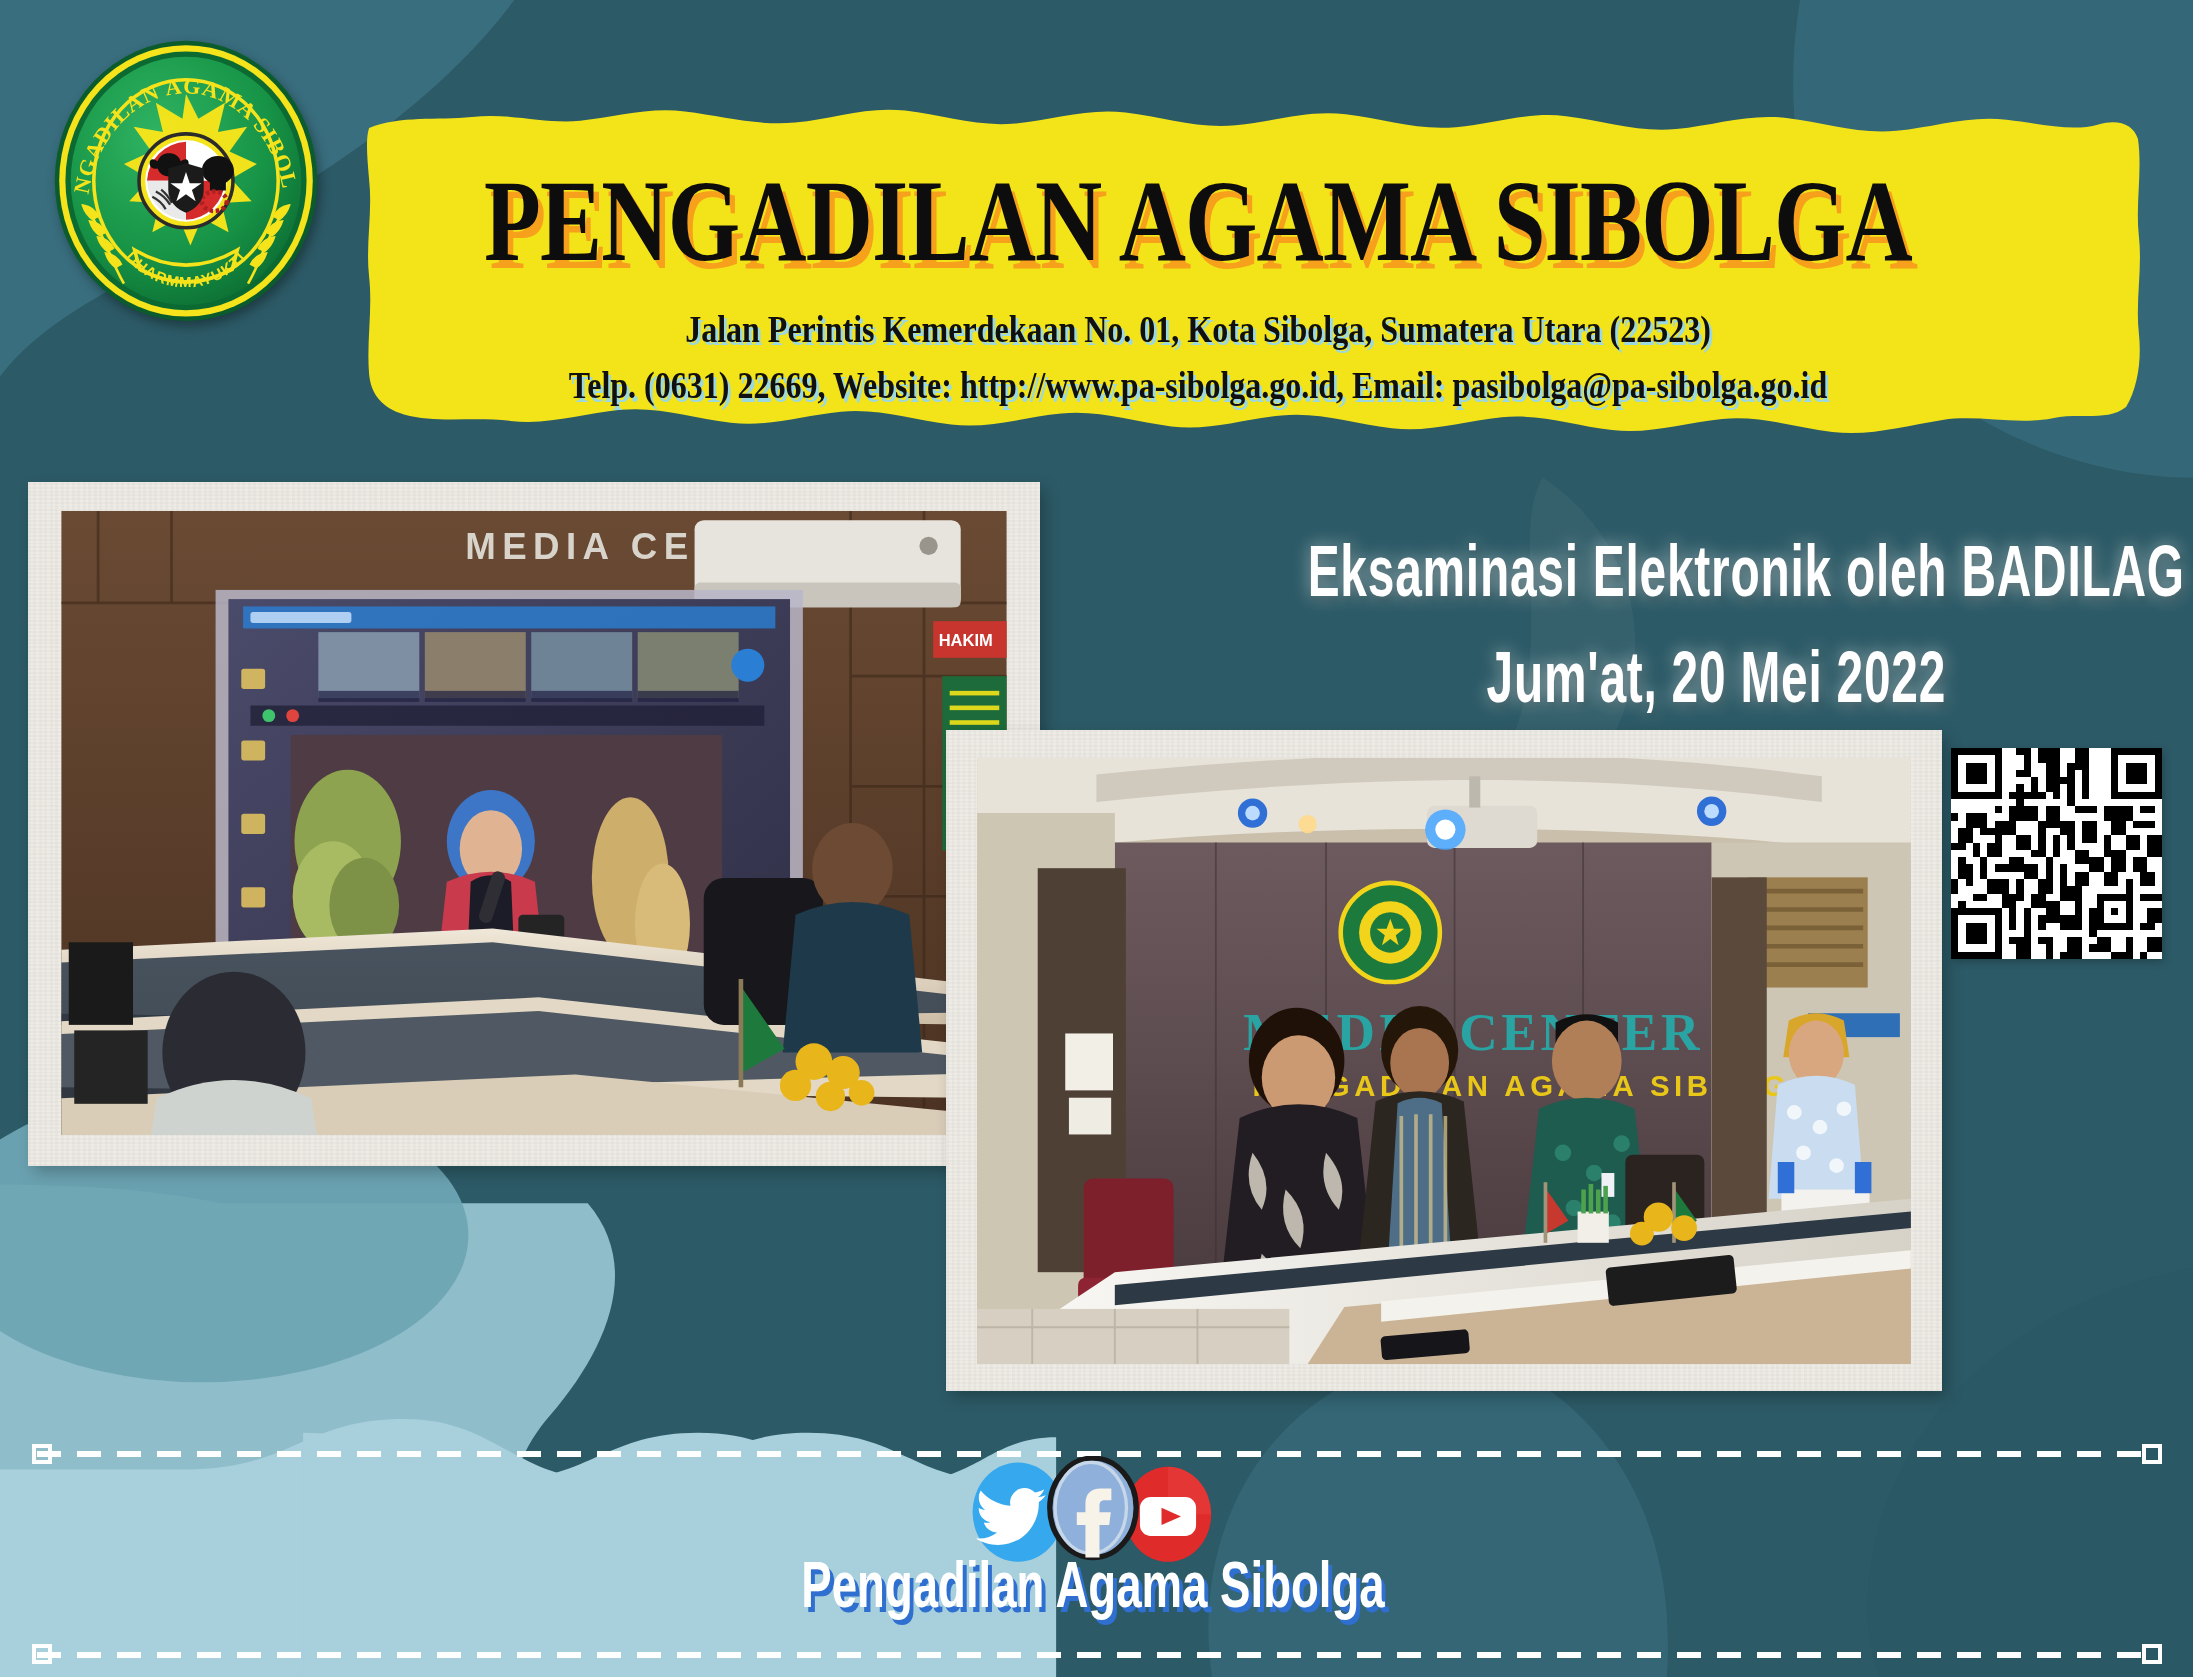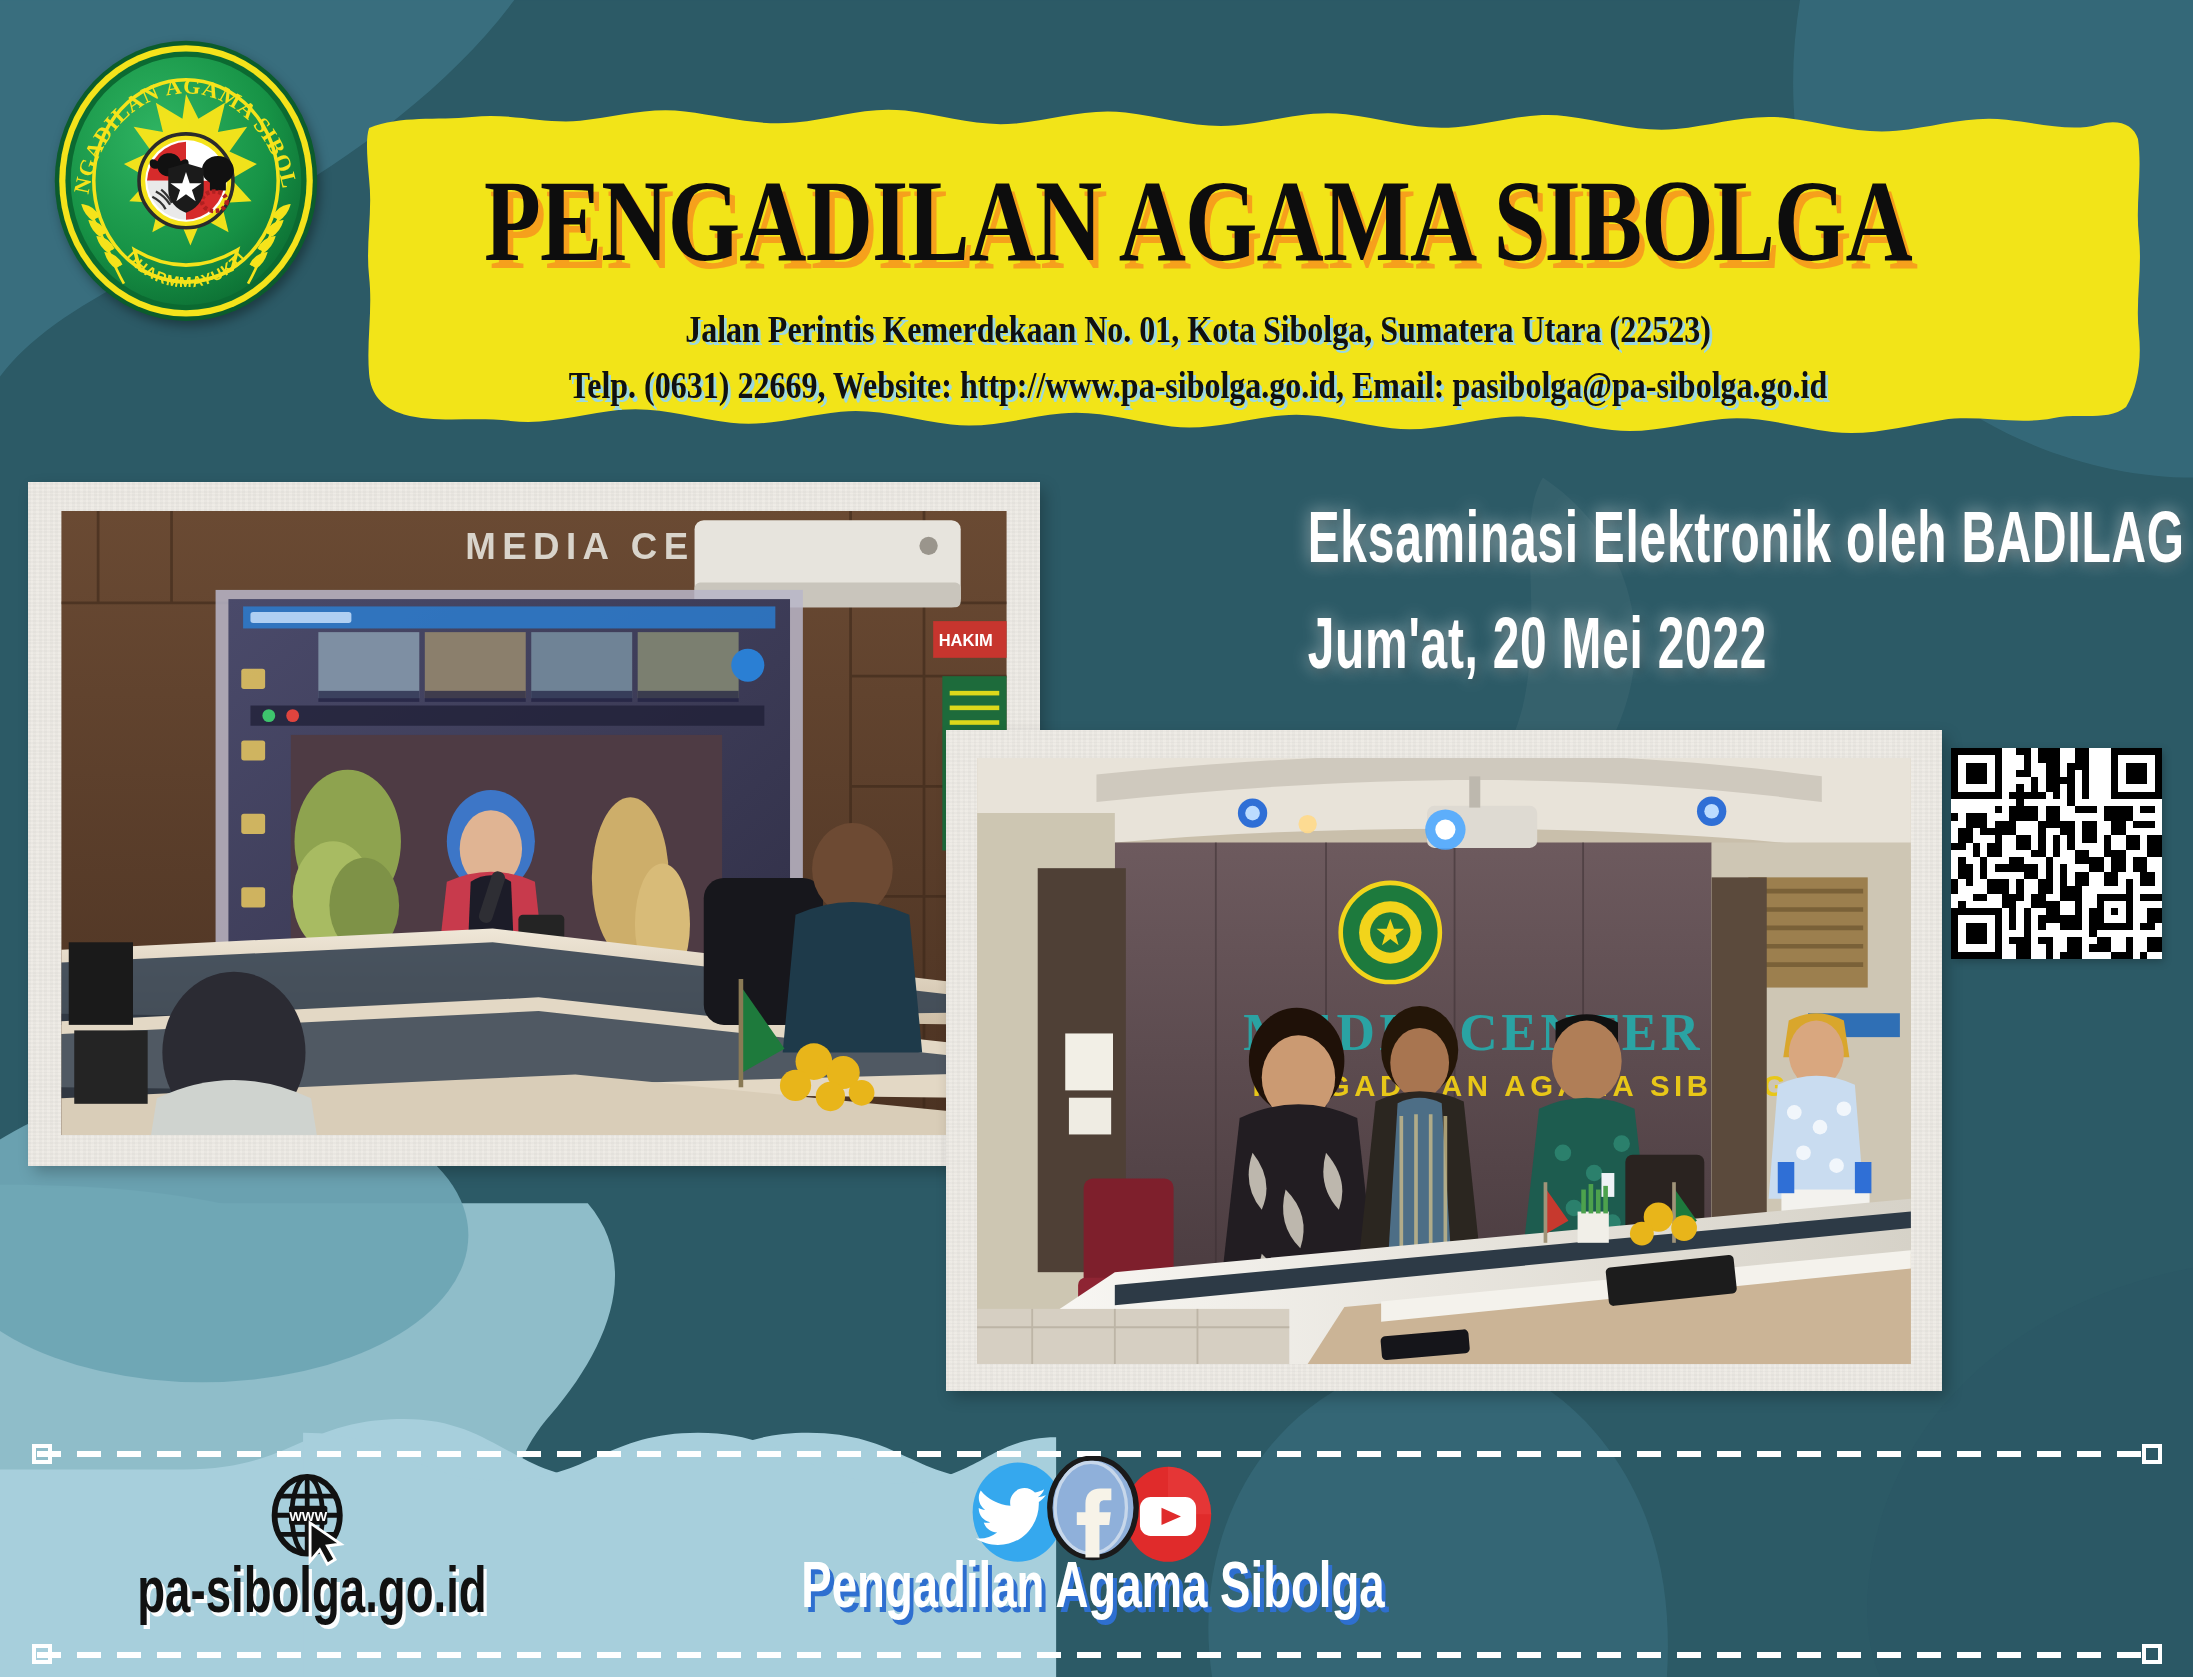--- a/index.html
+++ b/index.html
@@ -68,22 +68,22 @@
   .photo-frame .inner > svg { display:block; }
 
   #photo1{ left:27.5px;  top:482px;  width:1012px; height:684px; padding:0; }
   #photo1 .inner{ left:33px; top:29px; width:946px; height:624px; }
 
   #photo2{ left:946px; top:730px; width:996px; height:661px; }
   #photo2 .inner{ left:31px; top:27.5px; width:934px; height:606px; }
 
   
   .event-block{
-    position:absolute; right:69px; top:495px; width:973px; z-index:8;
-    text-align:left;
+    position:absolute; right:69px; top:529px; width:973px; z-index:8;
+    text-align:center;
   }
   .event-title, .event-date{
     font-family:"Liberation Sans", sans-serif;
     font-weight:bold;
     color:#ffffff;
     letter-spacing:0.9px;
     transform:scaleX(0.84) scaleY(1.26);
     transform-origin:right top;
     white-space:nowrap;
     text-shadow: 0 0 16.5px rgba(255,255,255,.55), 2.8px 3.7px 8.3px rgba(0,0,0,.25);
@@ -720,36 +720,20 @@
 </div>
 
 <div class="footer">
   <div class="dash-line dash-top"></div>
   <div class="dash-line dash-bot"></div>
   <div class="dash-cap cap-tl"></div>
   <div class="dash-cap cap-bl"></div>
   <div class="dash-cap cap-tr"></div>
   <div class="dash-cap cap-br"></div>
 
-  <div class="foot-col" id="foot-web">
-    <div class="foot-icons">
-      <span class="ico">
-        <svg width="96" height="96" viewBox="0 0 100 100" xmlns="http://www.w3.org/2000/svg">
-          <ellipse cx="45" cy="44" rx="34" ry="40" fill="none" stroke="#111" stroke-width="6"></ellipse>
-          <ellipse cx="45" cy="44" rx="16" ry="40" fill="none" stroke="#111" stroke-width="5"></ellipse>
-          <path d="M11,44 H79 M16,24 H74 M16,64 H74" stroke="#111" stroke-width="5"></path>
-          <path d="M45,4 V84" stroke="#111" stroke-width="5"></path>
-          <rect x="26" y="34" width="40" height="20" rx="3" fill="#111"></rect>
-          <text x="46" y="50" text-anchor="middle" font-family="Liberation Sans, sans-serif" font-size="14" font-weight="bold" fill="#fff">WWW</text>
-          <path d="M48,52 L48,92 L58,80 L66,95 L74,90 L66,76 L80,74 Z" fill="#111" stroke="#fff" stroke-width="3"></path>
-        </svg>
-      </span>
-    </div>
-    <div class="foot-label" id="lbl-web">pa-sibolga.go.id</div>
-  </div>
 
   <div class="foot-col" id="foot-social">
     <div class="foot-icons">
       <span class="ico" style="margin-right:-16.5px;">
         <svg width="108" height="108" viewBox="0 0 100 100" xmlns="http://www.w3.org/2000/svg">
           <ellipse cx="50" cy="52" rx="42" ry="46" fill="#35a8ee"></ellipse>
           <path d="M76,36 c-2.4,1.1 -5,1.8 -7.7,2.1 2.8,-1.7 4.9,-4.3 5.9,-7.4 -2.6,1.5 -5.5,2.6 -8.5,3.2
                    -2.4,-2.6 -5.9,-4.2 -9.7,-4.2 -7.3,0 -13.3,6 -13.3,13.3 0,1 0.1,2.1 0.3,3
                    -11.1,-0.6 -20.9,-5.9 -27.5,-14 -1.2,2 -1.8,4.3 -1.8,6.7 0,4.6 2.3,8.7 5.9,11.1
                    -2.2,-0.1 -4.2,-0.7 -6,-1.7 0,0.1 0,0.1 0,0.2 0,6.4 4.6,11.8 10.7,13

